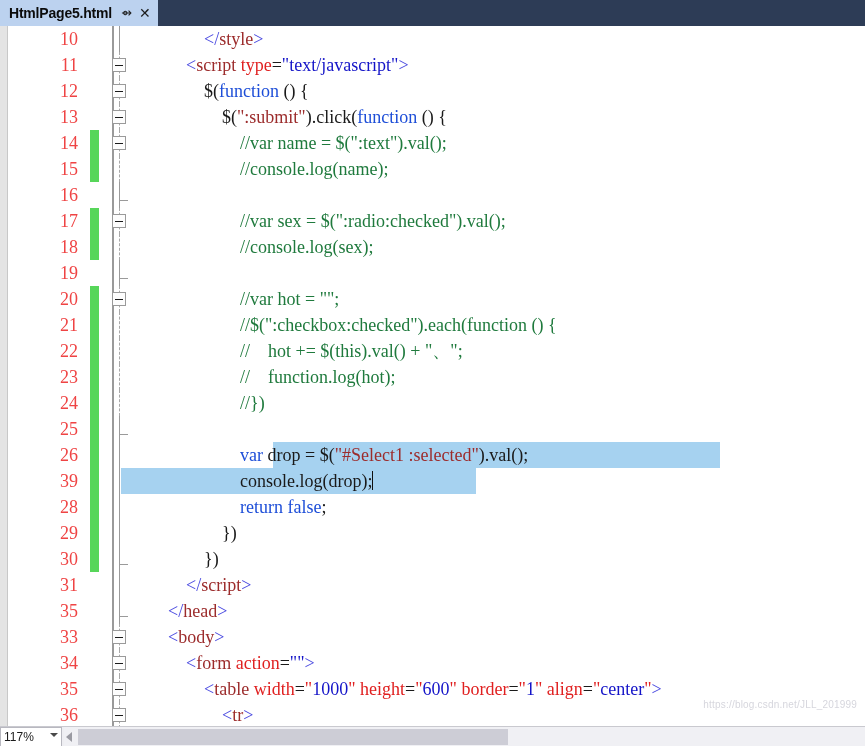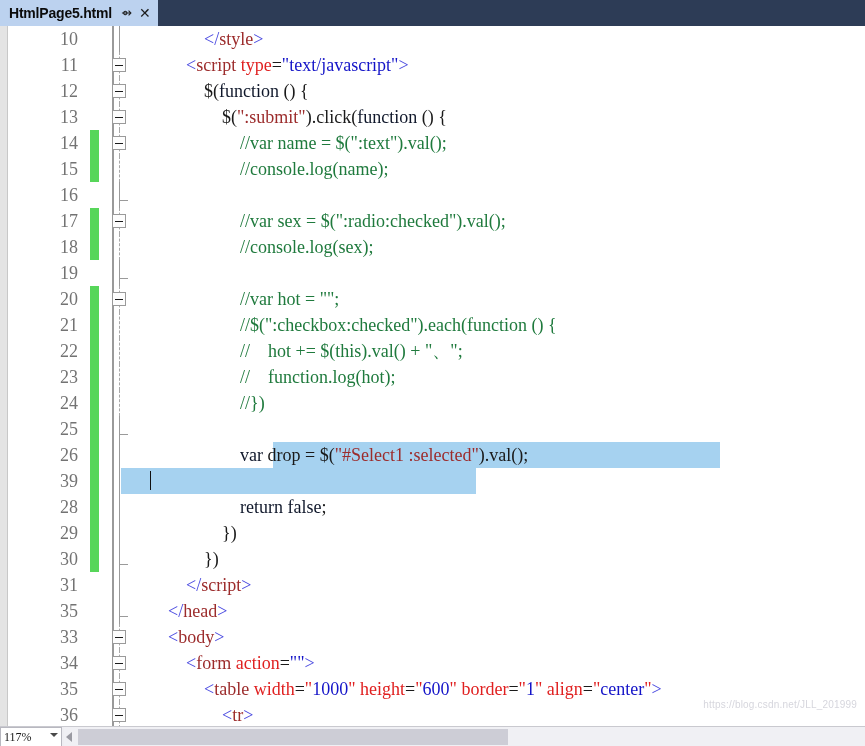--- a/index.html
+++ b/index.html
@@ -52,21 +52,21 @@
   }
 
   
   .rows{position:absolute;left:0;top:0;width:865px;height:700px;}
   .row{
     position:relative;height:26px;line-height:26px;white-space:pre;
   }
   .lnum{
     position:absolute;left:0;top:0;width:78px;text-align:right;
     font-family:"Liberation Serif","DejaVu Serif",serif;
-    font-size:18px;color:#737373;line-height:26px;
+    font-size:18px;color:#ef4444;line-height:26px;
   }
   .changebar{
     position:absolute;left:90px;top:0;width:9px;height:26px;
     background:#57d65a;
   }
   .changebar.none{background:transparent;}
 
   
   .foldguide{
     position:absolute;left:119px;top:0;width:0;height:26px;
@@ -96,21 +96,21 @@
   .sel-band{
     position:absolute;top:0;height:26px;background:#a6d2f0;
   }
 
   
   .t-tagb   {color:#4a4ae0;}          
   .t-tag    {color:#9c2c2c;}          
   .t-attr   {color:#e02020;text-align:right;}          
   .t-val    {color:#1414c8;}          
   .t-str    {color:#9c2c2c;}          
-  .t-kw     {color:#0f172a;}          
+  .t-kw     {color:#1d4ed8;}          
   .t-cmt    {color:#1f7a3d;}          
   .t-plain  {color:#1a1a1a;}
 
   .caret{
     display:inline-block;width:1px;height:19px;background:#101010;
     vertical-align:-3px;
   }
 
   
   .watermark{
@@ -124,21 +124,21 @@
   .bottombar{
     position:absolute;left:0;top:726px;width:865px;height:20px;
     background:#eeeef2;border-top:1px solid #c9c9cf;box-sizing:border-box;
   }
   .zoombox{
     position:absolute;left:0;top:0;width:62px;height:20px;
     background:#ffffff;border:1px solid #b8b8c0;box-sizing:border-box;
     display:flex;align-items:center;
   }
   .zoomval{
-    font-family:Liberation Serif, serif;
+    font-family:Liberation Sans, sans-serif;
     font-size:12px;color:#1a1a1a;padding-left:3px;line-height:16px;
   }
   .zoomarrow{
     position:absolute;right:3px;top:5px;
     width:0;height:0;border-left:4px solid transparent;
     border-right:4px solid transparent;border-top:4px solid #4a4a4a;
   }
   .hscroll{
     position:absolute;left:64px;top:0;right:0;height:20px;
     background:#f0f0f4;
@@ -180,21 +180,21 @@
         <div class="row"><span class="lnum">17</span><span class="changebar"></span><span class="foldguide dash"></span><span class="foldbox"></span><span class="code"><span class="t-cmt">                    //var sex = $(":radio:checked").val();</span></span></div>
         <div class="row"><span class="lnum">18</span><span class="changebar"></span><span class="foldguide dash"></span><span class="code"><span class="t-cmt">                    //console.log(sex);</span></span></div>
         <div class="row"><span class="lnum">19</span><span class="changebar none"></span><span class="foldguide "></span><span class="foldtick"></span><span class="code"></span></div>
         <div class="row"><span class="lnum">20</span><span class="changebar"></span><span class="foldguide dash"></span><span class="foldbox"></span><span class="code"><span class="t-cmt">                    //var hot = "";</span></span></div>
         <div class="row"><span class="lnum">21</span><span class="changebar"></span><span class="foldguide dash"></span><span class="code"><span class="t-cmt">                    //$(":checkbox:checked").each(function () {</span></span></div>
         <div class="row"><span class="lnum">22</span><span class="changebar"></span><span class="foldguide dash"></span><span class="code"><span class="t-cmt">                    //    hot += $(this).val() + "、";</span></span></div>
         <div class="row"><span class="lnum">23</span><span class="changebar"></span><span class="foldguide dash"></span><span class="code"><span class="t-cmt">                    //    function.log(hot);</span></span></div>
         <div class="row"><span class="lnum">24</span><span class="changebar"></span><span class="foldguide dash"></span><span class="code"><span class="t-cmt">                    //})</span></span></div>
         <div class="row"><span class="lnum">25</span><span class="changebar"></span><span class="foldguide "></span><span class="foldtick"></span><span class="code"></span></div>
         <div class="row"><div class="sel-band" style="left: 273px; width: 447px;"></div><span class="lnum">26</span><span class="changebar"></span><span class="foldguide "></span><span class="code"><span class="t-plain">                    </span><span class="t-kw">var</span><span class="t-plain"> drop = $(</span><span class="t-str">"#Select1 :selected"</span><span class="t-plain">).val();</span></span></div>
-        <div class="row"><div class="sel-band" style="left: 121px; width: 355px;"></div><span class="lnum">39</span><span class="changebar"></span><span class="foldguide "></span><span class="code"><span class="caret"></span></span></div>
+        <div class="row"><div class="sel-band" style="left: 121px; width: 355px;"></div><span class="lnum">39</span><span class="changebar"></span><span class="foldguide "></span><span class="code"><span class="t-plain">                    console.log(drop);</span><span class="caret"></span></span></div>
         <div class="row"><span class="lnum">28</span><span class="changebar"></span><span class="foldguide "></span><span class="code"><span class="t-plain">                    </span><span class="t-kw">return</span><span class="t-plain"> </span><span class="t-kw">false</span><span class="t-plain">;</span></span></div>
         <div class="row"><span class="lnum">29</span><span class="changebar"></span><span class="foldguide "></span><span class="code"><span class="t-plain">                })</span></span></div>
         <div class="row"><span class="lnum">30</span><span class="changebar"></span><span class="foldguide "></span><span class="foldtick"></span><span class="code"><span class="t-plain">            })</span></span></div>
         <div class="row"><span class="lnum">31</span><span class="changebar none"></span><span class="foldguide "></span><span class="code"><span class="t-plain">        </span><span class="t-tagb">&lt;/</span><span class="t-tag">script</span><span class="t-tagb">&gt;</span></span></div>
         <div class="row"><span class="lnum">35</span><span class="changebar none"></span><span class="foldguide "></span><span class="foldtick"></span><span class="code"><span class="t-plain">    </span><span class="t-tagb">&lt;/</span><span class="t-tag">head</span><span class="t-tagb">&gt;</span></span></div>
         <div class="row"><span class="lnum">33</span><span class="changebar none"></span><span class="foldguide dash"></span><span class="foldbox"></span><span class="code"><span class="t-plain">    </span><span class="t-tagb">&lt;</span><span class="t-tag">body</span><span class="t-tagb">&gt;</span></span></div>
         <div class="row"><span class="lnum">34</span><span class="changebar none"></span><span class="foldguide dash"></span><span class="foldbox"></span><span class="code"><span class="t-plain">        </span><span class="t-tagb">&lt;</span><span class="t-tag">form</span><span class="t-plain"> </span><span class="t-attr">action</span><span class="t-plain">=</span><span class="t-val">""</span><span class="t-tagb">&gt;</span></span></div>
         <div class="row"><span class="lnum">35</span><span class="changebar none"></span><span class="foldguide dash"></span><span class="foldbox"></span><span class="code"><span class="t-plain">            </span><span class="t-tagb">&lt;</span><span class="t-tag">table</span><span class="t-plain"> </span><span class="t-attr">width</span><span class="t-plain">=</span><span class="t-attr">"</span><span class="t-val">1000</span><span class="t-attr">"</span><span class="t-plain"> </span><span class="t-attr">height</span><span class="t-plain">=</span><span class="t-attr">"</span><span class="t-val">600</span><span class="t-attr">"</span><span class="t-plain"> </span><span class="t-attr">border</span><span class="t-plain">=</span><span class="t-attr">"</span><span class="t-val">1</span><span class="t-attr">"</span><span class="t-plain"> </span><span class="t-attr">align</span><span class="t-plain">=</span><span class="t-attr">"</span><span class="t-val">center</span><span class="t-attr">"</span><span class="t-tagb">&gt;</span></span></div>
         <div class="row"><span class="lnum">36</span><span class="changebar none"></span><span class="foldguide dash"></span><span class="foldbox"></span><span class="code"><span class="t-plain">                </span><span class="t-tagb">&lt;</span><span class="t-tag">tr</span><span class="t-tagb">&gt;</span></span></div>
       </div>

